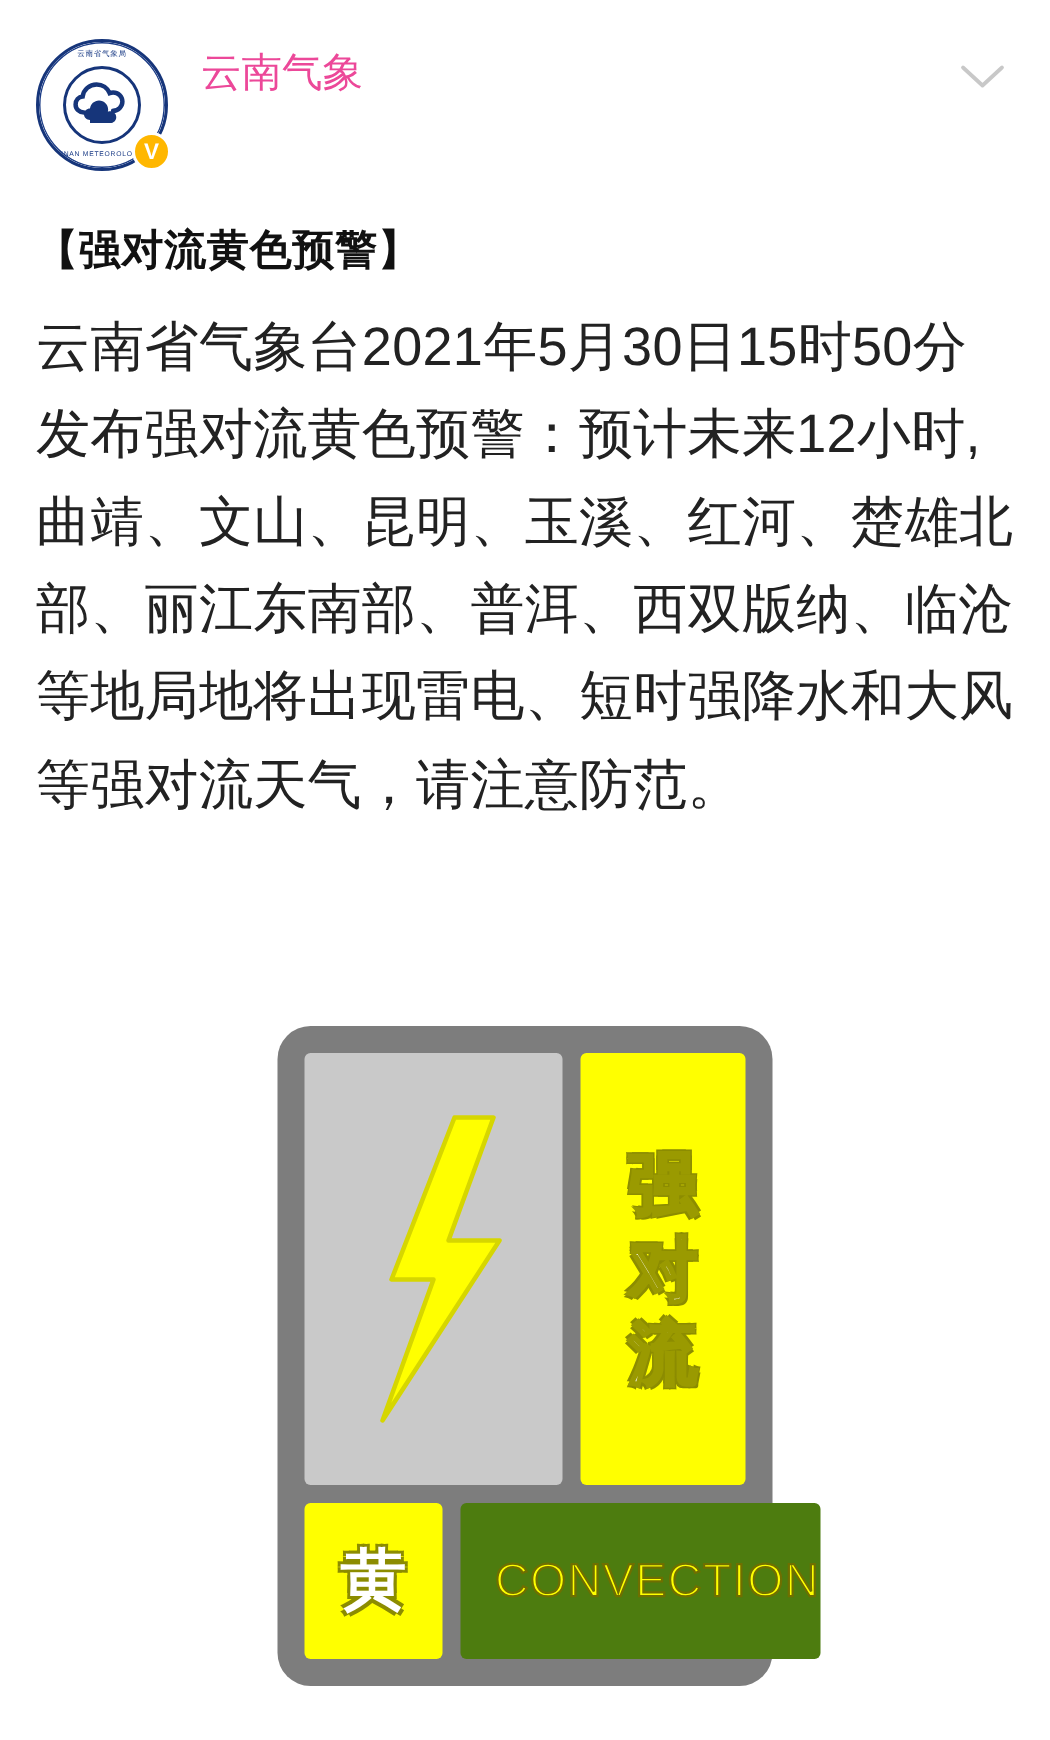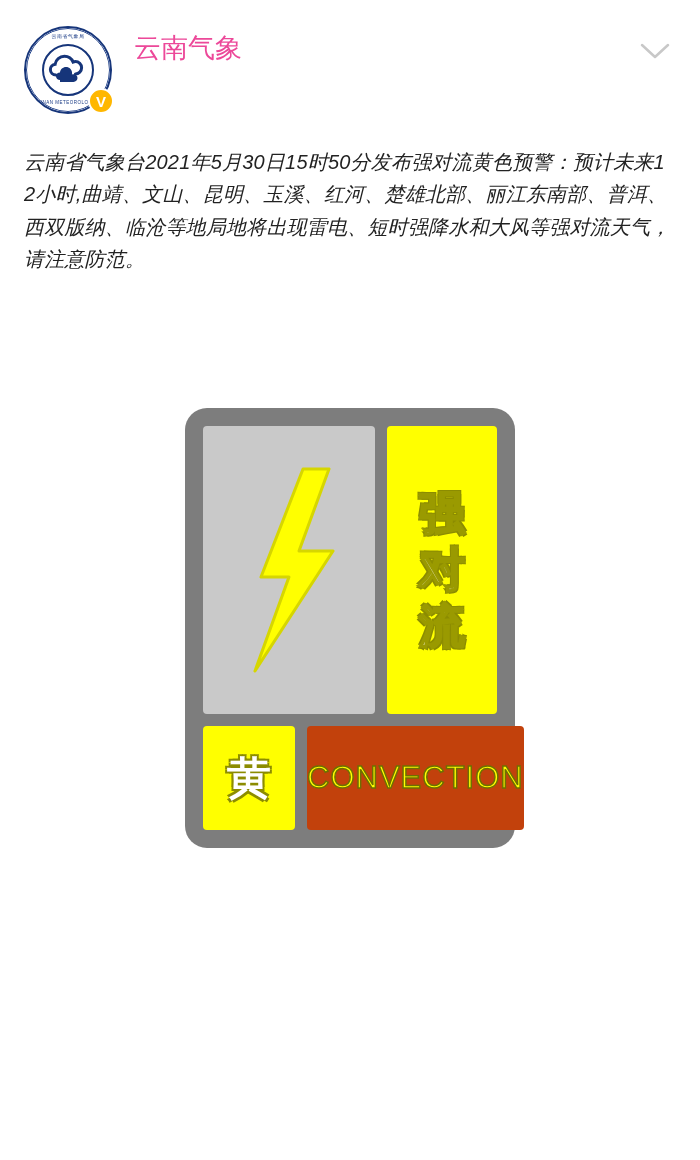--- a/index.html
+++ b/index.html
@@ -133,27 +133,26 @@
   }
   .post-title {
     font-size: 28px;
     font-weight: bold;
     color: #111111;
     line-height: 1.5;
     margin: 0 0 14px 0;
     letter-spacing: 0.5px;
   }
   .post-text {
-    font-size: 20px;
+    font-size: 36px;
     color: #222222;
     line-height: 1.62;
     margin: 0;
     letter-spacing: 0.2px;
     word-break: break-all;
-    font-style: italic;
   }
   .more-line {
     margin-top: 18px;
     font-size: 27px;
     color: #9a9a9a;
     line-height: 1.4;
   }
   .more-link {
     color: #5a7fb5;
     cursor: pointer;
@@ -241,25 +240,26 @@
     color: #ffffff;
     line-height: 1;
     text-shadow:
       -2px -2px 0 #8c8c00,
       2px -2px 0 #8c8c00,
       -2px 2px 0 #8c8c00,
       2px 2px 0 #8c8c00;
   }
   .warn-en-box {
     flex: 1 1 auto;
-    background: #c2410c;
+    background: #4d7c0f;
     border-radius: 4px;
     display: flex;
     align-items: center;
     justify-content: center;
+    padding-left: 23px;
   }
   .warn-en-text {
     font-size: 31px;
     color: #ffff00;
     letter-spacing: 1px;
     -webkit-text-stroke: 1.5px #6f6f00;
     text-shadow: 0 0 0 #ffff00;
     font-family: "Liberation Sans", sans-serif;
   }
 </style>
@@ -291,20 +291,21 @@
     </div>
 
     <div class="chevron">
       <svg viewBox="0 0 30 18" width="30" height="18" aria-hidden="true">
         <path d="M2 3 L15 15 L28 3" fill="none" stroke="#c8c8c8" stroke-width="2.5" stroke-linecap="round" stroke-linejoin="round"></path>
       </svg>
     </div>
   </div>
 
   <div class="post-body">
+    <div class="post-title">【强对流黄色预警】</div>
     <div class="post-text">云南省气象台2021年5月30日15时50分发布强对流黄色预警：预计未来12小时,曲靖、文山、昆明、玉溪、红河、楚雄北部、丽江东南部、普洱、西双版纳、临沧等地局地将出现雷电、短时强降水和大风等强对流天气，请注意防范。</div>
   </div>
 
   <div class="image-area">
     <div class="warn-sign">
 
       <div class="warn-top">
         <div class="warn-bolt-box">
           <div class="bolt">
             <svg viewBox="0 0 96 210" preserveAspectRatio="xMidYMid meet" aria-hidden="true">

